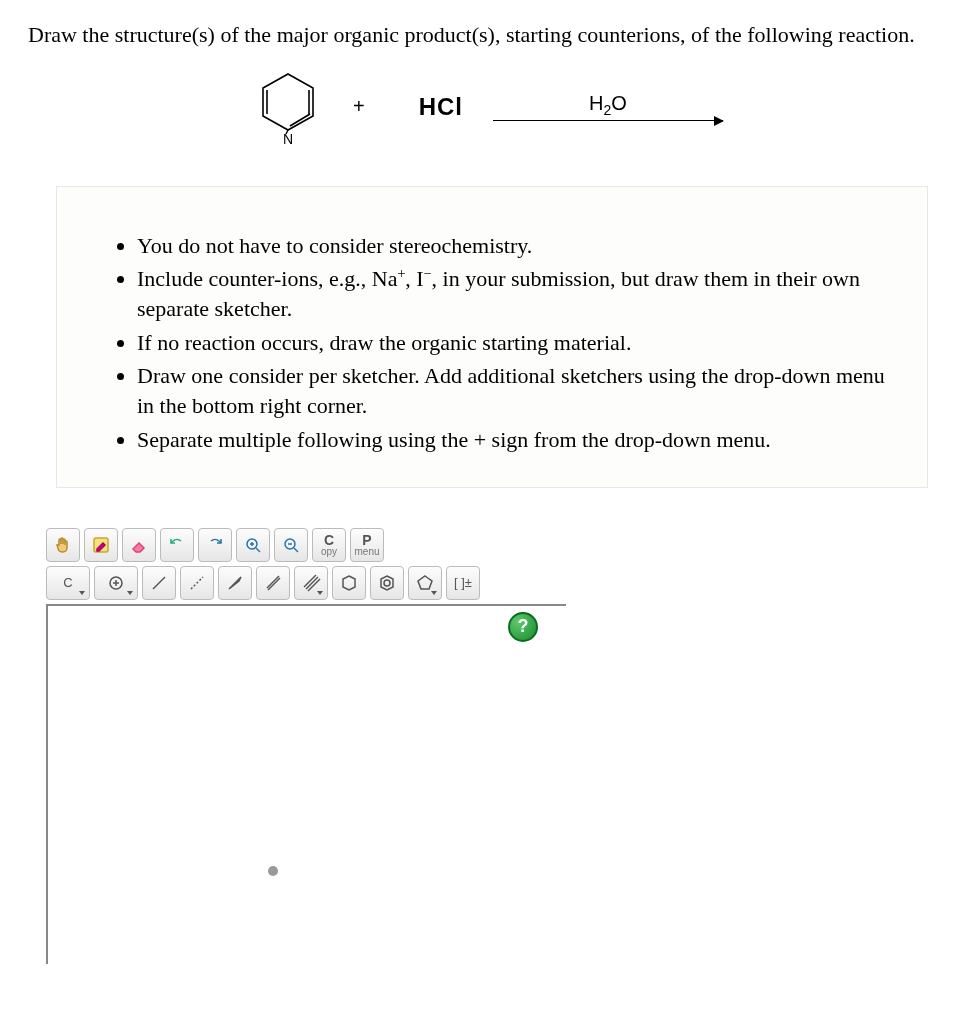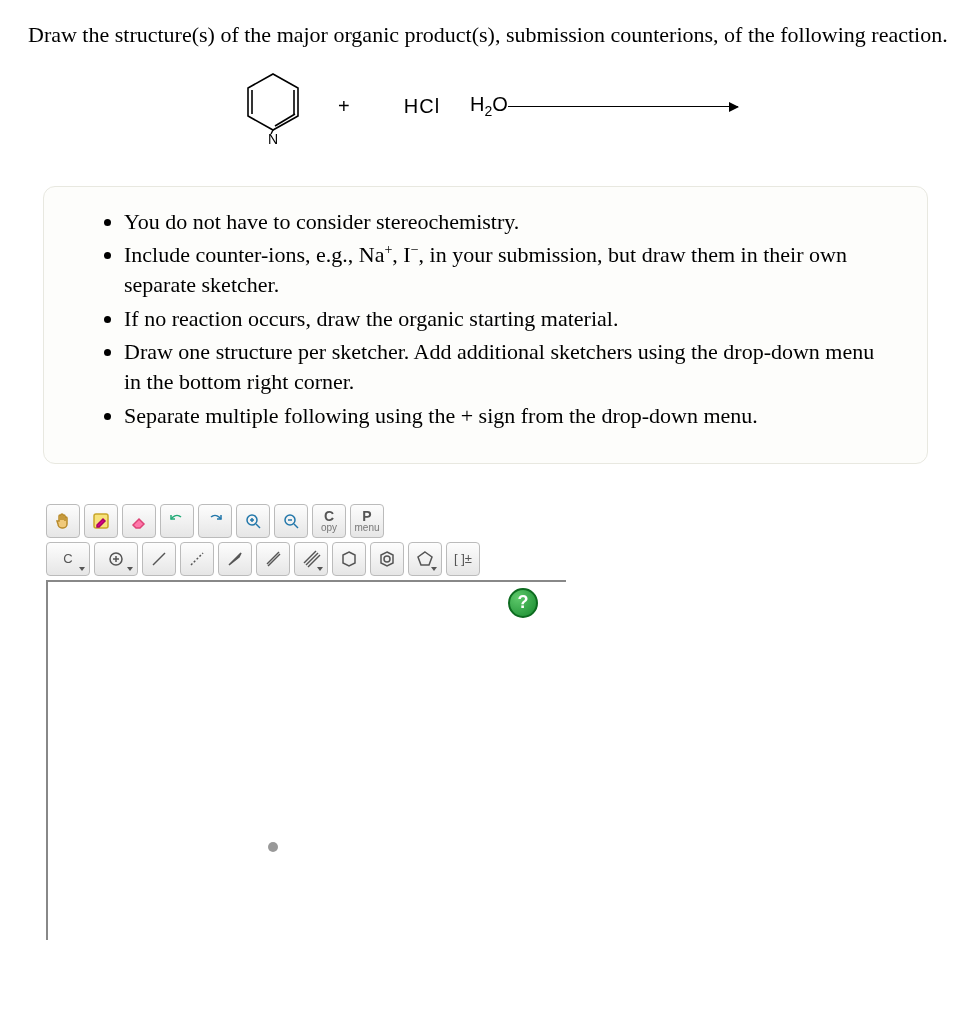--- a/index.html
+++ b/index.html
@@ -19,35 +19,35 @@
   .reaction-row {
     display: flex;
     align-items: center;
     justify-content: center;
     margin: 10px 0 40px 0;
     gap: 30px;
     font-family: Arial, sans-serif;
   }
   .molecule-svg { flex-shrink: 0; }
   .plus { font-size: 20px; }
-  .hcl { font-size: 20px; font-weight: normal; letter-spacing: 1px; margin-left: 24px; }
-  .arrow-group { display:flex; align-items:center; }
+  .hcl { font-size: 24px; font-weight: bold; letter-spacing: 1px; margin-left: 24px; }
+  .arrow-group { display:flex; flex-direction:column; align-items:center; }
   .arrow-label { font-size: 20px; margin-bottom: 2px; }
   .arrow-label sub { font-size: 14px; }
   .arrow-line { width: 230px; height: 1px; background:#000; position:relative; }
   .arrow-line::after {
     content:""; position:absolute; right:-1px; top:-4px;
     border-left:10px solid #000; border-top:5px solid transparent; border-bottom:5px solid transparent;
   }
   .instructions-box {
     background: #fdfdfb;
     border: 1px solid #e8e8e0;
-    border-radius: 12px;
-    padding: 20px 38px 28px 60px;
-    margin: 0 20px 40px 15px;
+    border-radius: 0;
+    padding: 44px 38px 28px 60px;
+    margin: 0 20px 40px 28px;
   }
   .instructions-box ul {
     margin: 0; padding: 0 0 0 20px;
   }
   .instructions-box li {
     line-height: 1.35;
     margin-bottom: 4px;
   }
   .sup { font-size: 14px; vertical-align: super; }
   .sketcher {
@@ -89,21 +89,21 @@
     cursor:pointer;
   }
   .dot {
     position:absolute; top:260px; left:220px;
     width:10px; height:10px; border-radius:50%; background:#999;
   }
 </style>
 </head>
 <body>
 
-<div class="question-text">Draw the structure(s) of the major organic product(s), submission counterions, of the following reaction.</div>
+<div class="question-text">Draw the structure(s) of the major organic product(s), starting counterions, of the following reaction.</div>
 
 <div class="reaction-row">
   <svg class="molecule-svg" width="70" height="78" viewBox="0 0 70 78">
     <g stroke="#000" stroke-width="1.6" fill="none">
       <polygon points="35,6 60,20 60,48 35,62 10,48 10,20"></polygon>
       <line x1="14" y1="22" x2="14" y2="46"></line>
       <line x1="56" y1="22" x2="56" y2="46"></line>
       <line x1="37" y1="58" x2="57" y2="46"></line>
     </g>
     <text x="30" y="76" font-size="14" font-family="Arial" fill="#000">N</text>
@@ -115,21 +115,21 @@
     <div class="arrow-label">H<sub>2</sub>O</div>
     <div class="arrow-line"></div>
   </div>
 </div>
 
 <div class="instructions-box">
   <ul id="instr-list">
       <li>You do not have to consider stereochemistry.</li>
       <li>Include counter-ions, e.g., Na<span class="sup">+</span>, I<span class="sup">−</span>, in your submission, but draw them in their own separate sketcher.</li>
       <li>If no reaction occurs, draw the organic starting material.</li>
-      <li>Draw one structure per sketcher. Add additional sketchers using the drop-down menu in the bottom right corner.</li>
+      <li>Draw one consider per sketcher. Add additional sketchers using the drop-down menu in the bottom right corner.</li>
       <li>Separate multiple following using the + sign from the drop-down menu.</li>
     </ul>
 </div>
 
 <div class="sketcher">
   <div class="toolbar-row" id="tb-row1">
       <div class="tbtn">
         <svg width="20" height="20" viewBox="0 0 20 20">
           <g stroke="#555" fill="none" stroke-width="1.5">
             <path d="M6 10V5a1 1 0 012 0v4V4a1 1 0 012 0v5V5a1 1 0 012 0v5V7a1 1 0 012 0v6a4 4 0 01-4 4H9a4 4 0 01-4-4l-1-3 2 0z" fill="#f0c97a" stroke="#b88a2a"></path>

